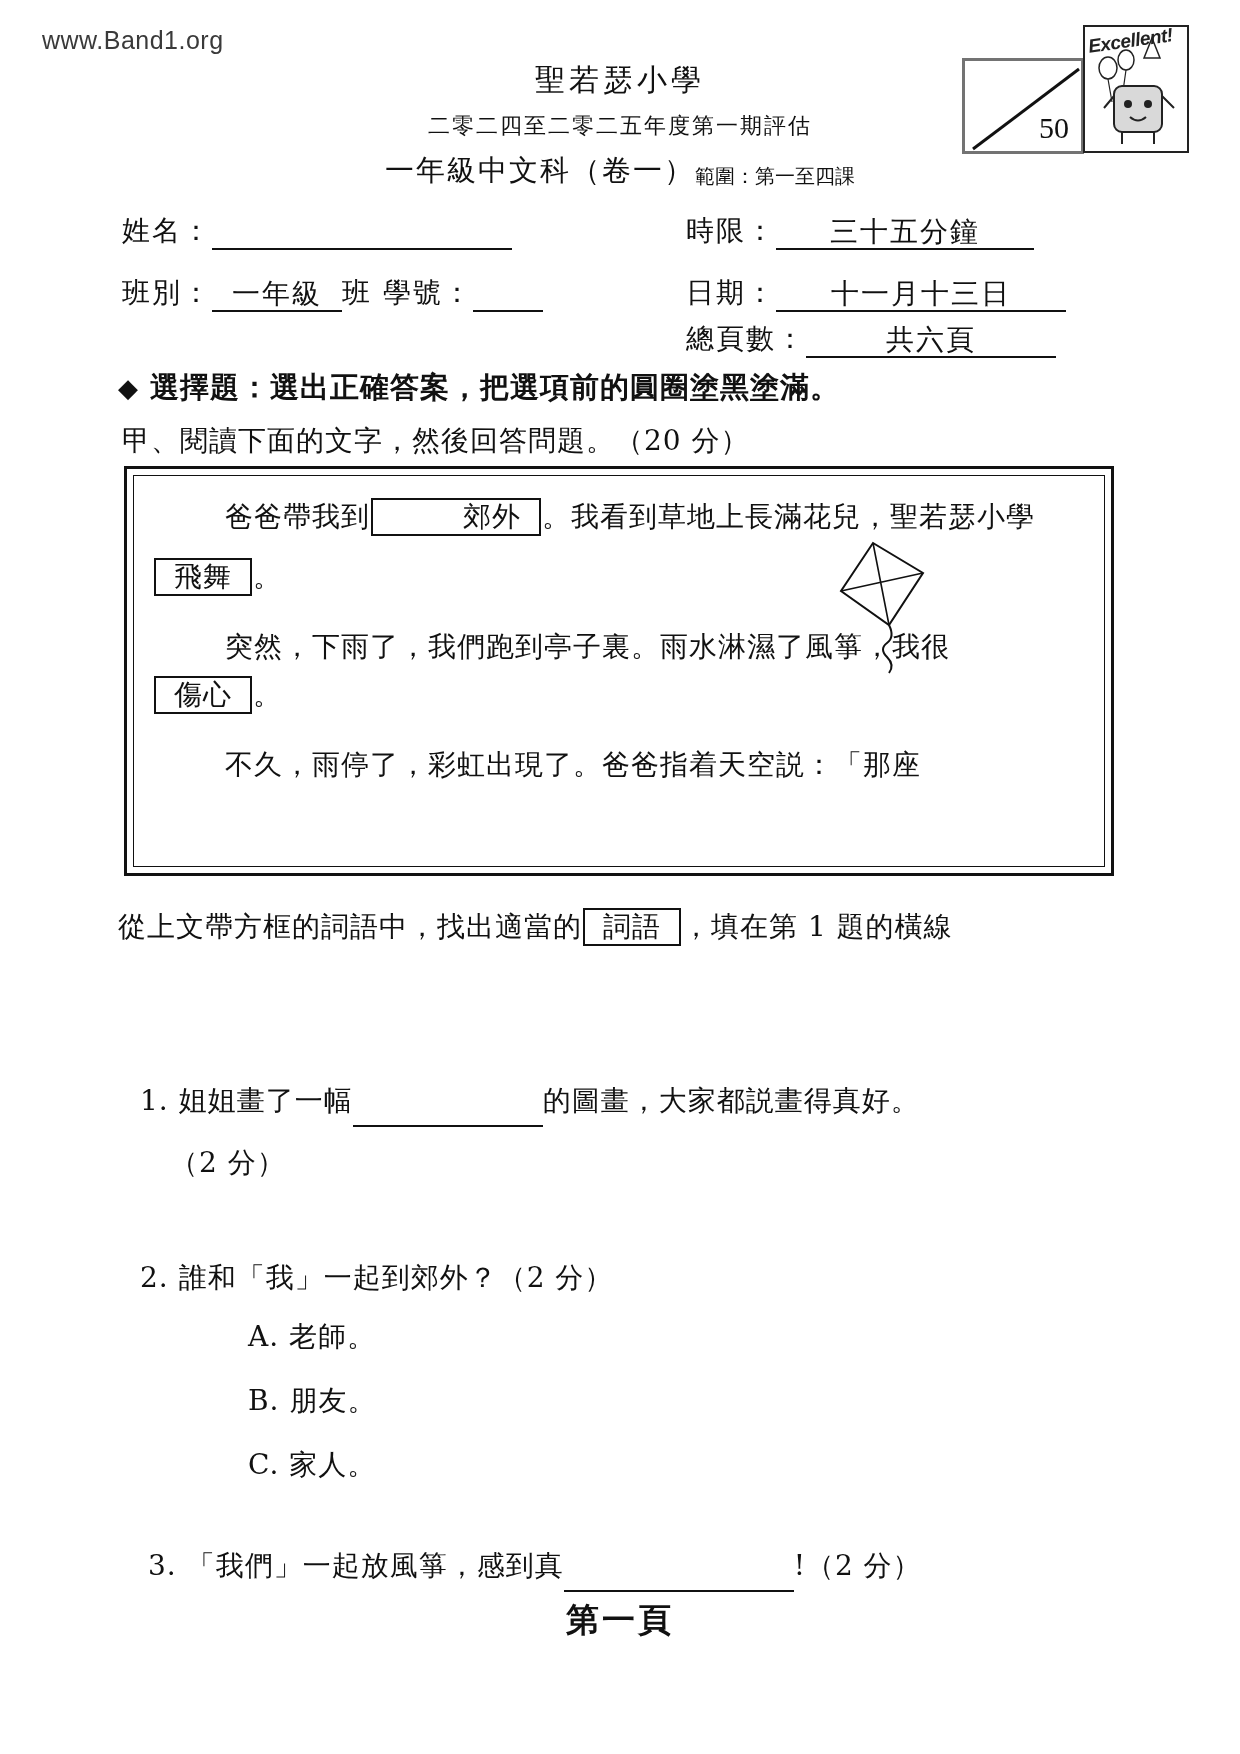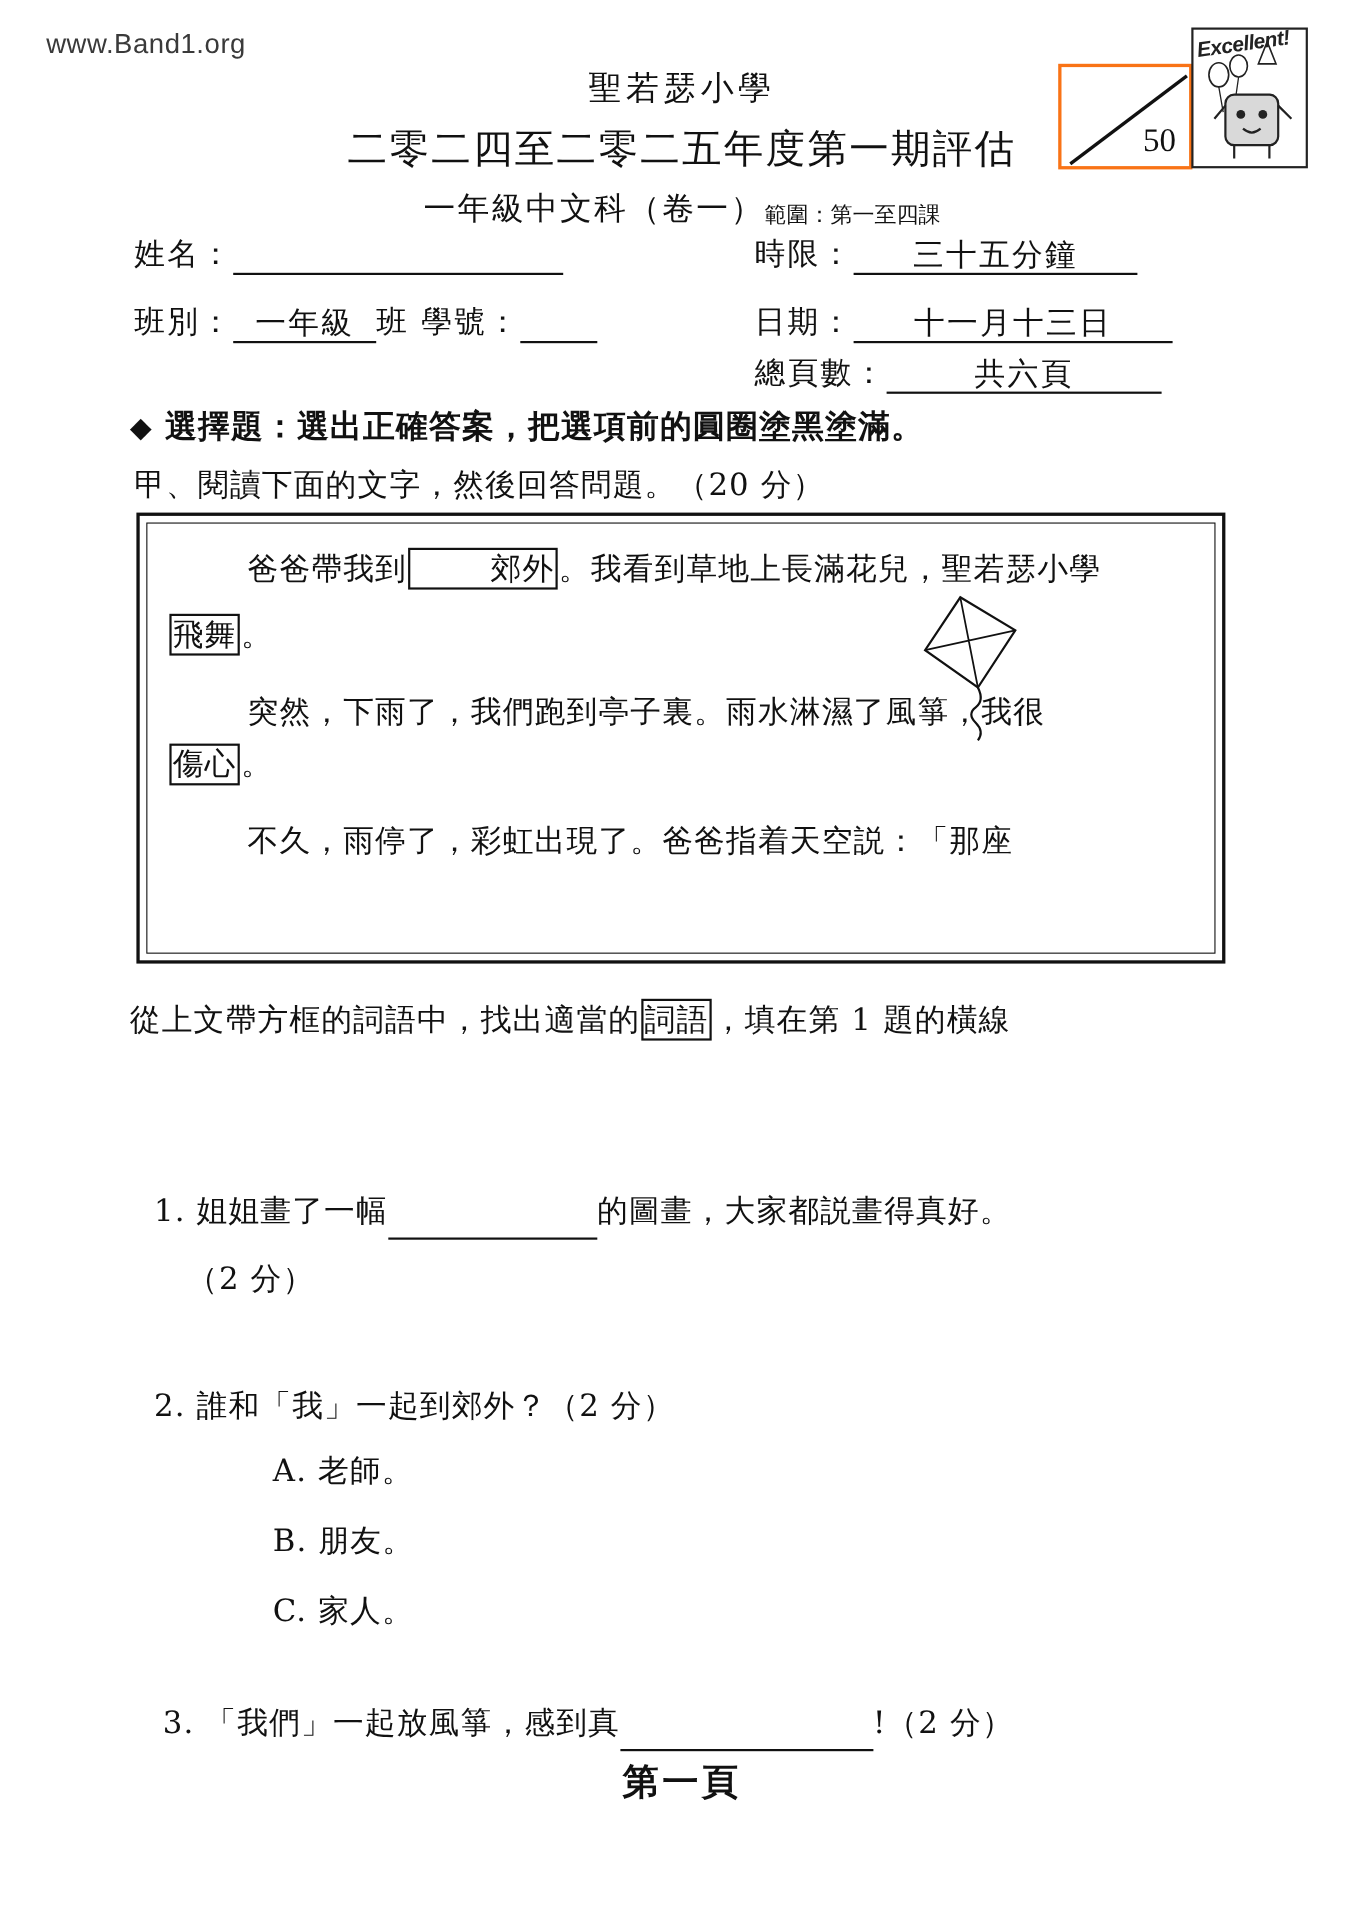--- a/index.html
+++ b/index.html
@@ -38,21 +38,21 @@
     top: 60px;
     width: 1240px;
     text-align: center;
   }
   .hdr .school {
     font-size: 30px;
     letter-spacing: 4px;
     margin-bottom: 10px;
   }
   .hdr .year {
-    font-size: 36px;
+    font-size: 22px;
     letter-spacing: 2px;
     margin-bottom: 10px;
   }
   .hdr .subject {
     font-size: 29px;
     letter-spacing: 2px;
   }
   .hdr .subject .sub-small {
     font-size: 20px;
     letter-spacing: 0px;
@@ -60,21 +60,21 @@
     top: 3px;
   }
 
   
   .score-box {
     position: absolute;
     left: 962px;
     top: 58px;
     width: 122px;
     height: 96px;
-    border: 3px solid #f97316;
+    border: 3px solid #737373;
     box-sizing: border-box;
   }
   .score-box .slash {
     position: absolute;
     left: 0; top: 0;
     width: 122px; height: 96px;
   }
   .score-box .score-val {
     position: absolute;
     right: 12px;
@@ -164,21 +164,21 @@
     font-size: 28px;
     line-height: 52px;
     letter-spacing: 1px;
     position: relative;
     z-index: 2;
   }
   .passage p.ind { text-indent: 72px; }
   .boxed {
     display: inline-block;
     border: 2px solid #111;
-    padding: 0 1px;
+    padding: 0 18px;
     line-height: 34px;
     margin: 0 1px;
   }
   .kite {
     position: absolute;
     right: 140px;
     top: 60px;
     width: 160px;
     height: 150px;
     z-index: 1;

